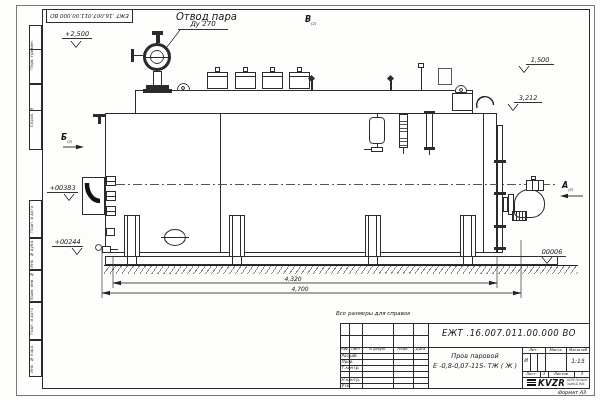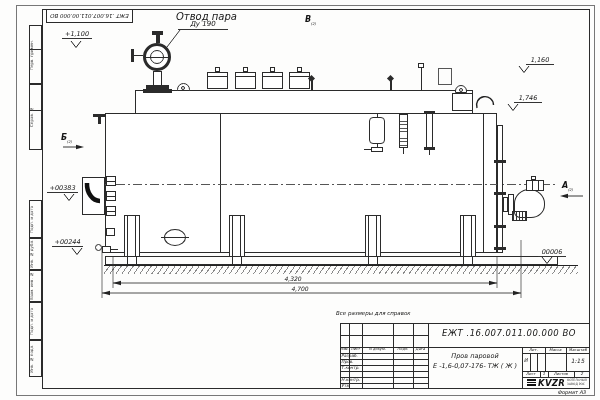--- a/index.html
+++ b/index.html
@@ -194,25 +194,25 @@
     <line x1="102" y1="293" x2="521" y2="293" stroke="#222" stroke-width="0.8"></line>
     <polygon points="102,293 110,290.8 110,295.2" fill="#222"></polygon>
     <polygon points="521,293 513,290.8 513,295.2" fill="#222"></polygon>
     <line x1="63" y1="147" x2="79" y2="147" stroke="#222" stroke-width="0.9"></line>
     <polygon points="84,147 76,144.8 76,149.2" fill="#222"></polygon>
     <line x1="583" y1="196" x2="565" y2="196" stroke="#222" stroke-width="0.9"></line>
     <polygon points="560,196 568,193.8 568,198.2" fill="#222"></polygon>
   </svg>
 
   <div class="t tc" style="left:176px;top:12px;width:50px;font-size:10px">Отвод пара</div>
-  <div class="t tc ul" style="left:178px;top:21px;width:50px;font-size:7px;padding-bottom:1px">Ду 190</div>
-
-  <div class="t tc ul" style="left:62px;top:31px;width:30px;font-size:6.5px">+1,100</div>
-  <div class="t tc ul" style="left:526px;top:57px;width:28px;font-size:6.5px">1,160</div>
-  <div class="t tc ul" style="left:514px;top:95px;width:28px;font-size:6.5px">1,746</div>
+  <div class="t tc ul" style="left:178px;top:21px;width:50px;font-size:7px;padding-bottom:1px">Ду 270</div>
+
+  <div class="t tc ul" style="left:62px;top:31px;width:30px;font-size:6.5px">+2,500</div>
+  <div class="t tc ul" style="left:526px;top:57px;width:28px;font-size:6.5px">1,500</div>
+  <div class="t tc ul" style="left:514px;top:95px;width:28px;font-size:6.5px">3,212</div>
   <div class="t tc ul" style="left:47px;top:185px;width:31px;font-size:6.5px">+00383</div>
   <div class="t tc ul" style="left:52px;top:239px;width:31px;font-size:6.5px">+00244</div>
   <div class="t tc ul" style="left:538px;top:249px;width:28px;font-size:6.5px">00006</div>
 
   <div class="t tc" style="left:273px;top:276px;width:40px;font-size:6px">4,320</div>
   <div class="t tc" style="left:278px;top:286px;width:44px;font-size:6px">4,700</div>
 
   <div class="t" style="left:61px;top:134px;font-size:8px;font-weight:bold">
     <span>Б</span><span style="font-size:3.5px;font-weight:normal;vertical-align:sub">(2)</span>
   </div>
@@ -246,21 +246,21 @@
   <div class="ln" style="left:537.3px;top:353px;width:0.8px;height:18px"></div>
   <div class="ln" style="left:522px;top:353px;width:68px;height:0.8px"></div>
   <div class="ln" style="left:522px;top:371px;width:68px;height:0.8px"></div>
   <div class="ln" style="left:522px;top:377px;width:68px;height:0.8px"></div>
   <div class="ln" style="left:540px;top:371px;width:0.8px;height:6px"></div>
   <div class="ln" style="left:548px;top:371px;width:0.8px;height:6px"></div>
   <div class="ln" style="left:574px;top:371px;width:0.8px;height:6px"></div>
 
   <div class="t tc" style="left:428px;top:329px;width:162px;font-size:8.5px;letter-spacing:0.5px">ЕЖТ .16.007.011.00.000  ВО</div>
   <div class="t tc" style="left:428px;top:353px;width:94px;font-size:6.5px">Пров паровой</div>
-  <div class="t tc" style="left:428px;top:363px;width:94px;font-size:6.5px">Е -1,6-0,07-176- ТЖ ( Ж )</div>
+  <div class="t tc" style="left:428px;top:363px;width:94px;font-size:6.5px">Е -0,8-0,07-115- ТЖ ( Ж )</div>
 
   <div class="t tc" style="left:340px;top:348px;width:9px;font-size:3.6px">Изм.</div>
   <div class="t tc" style="left:349px;top:348px;width:13px;font-size:3.6px">Лист</div>
   <div class="t tc" style="left:362px;top:348px;width:31px;font-size:3.6px">N докум.</div>
   <div class="t tc" style="left:393px;top:348px;width:20px;font-size:3.6px">Подп.</div>
   <div class="t tc" style="left:413px;top:348px;width:15px;font-size:3.6px">Дата</div>
 
   <div class="t" style="left:341.5px;top:354.2px;font-size:4.2px">Разраб.</div>
   <div class="t" style="left:341.5px;top:360.2px;font-size:4.2px">Пров.</div>
   <div class="t" style="left:341.5px;top:366.2px;font-size:4.2px">Т.контр.</div>

